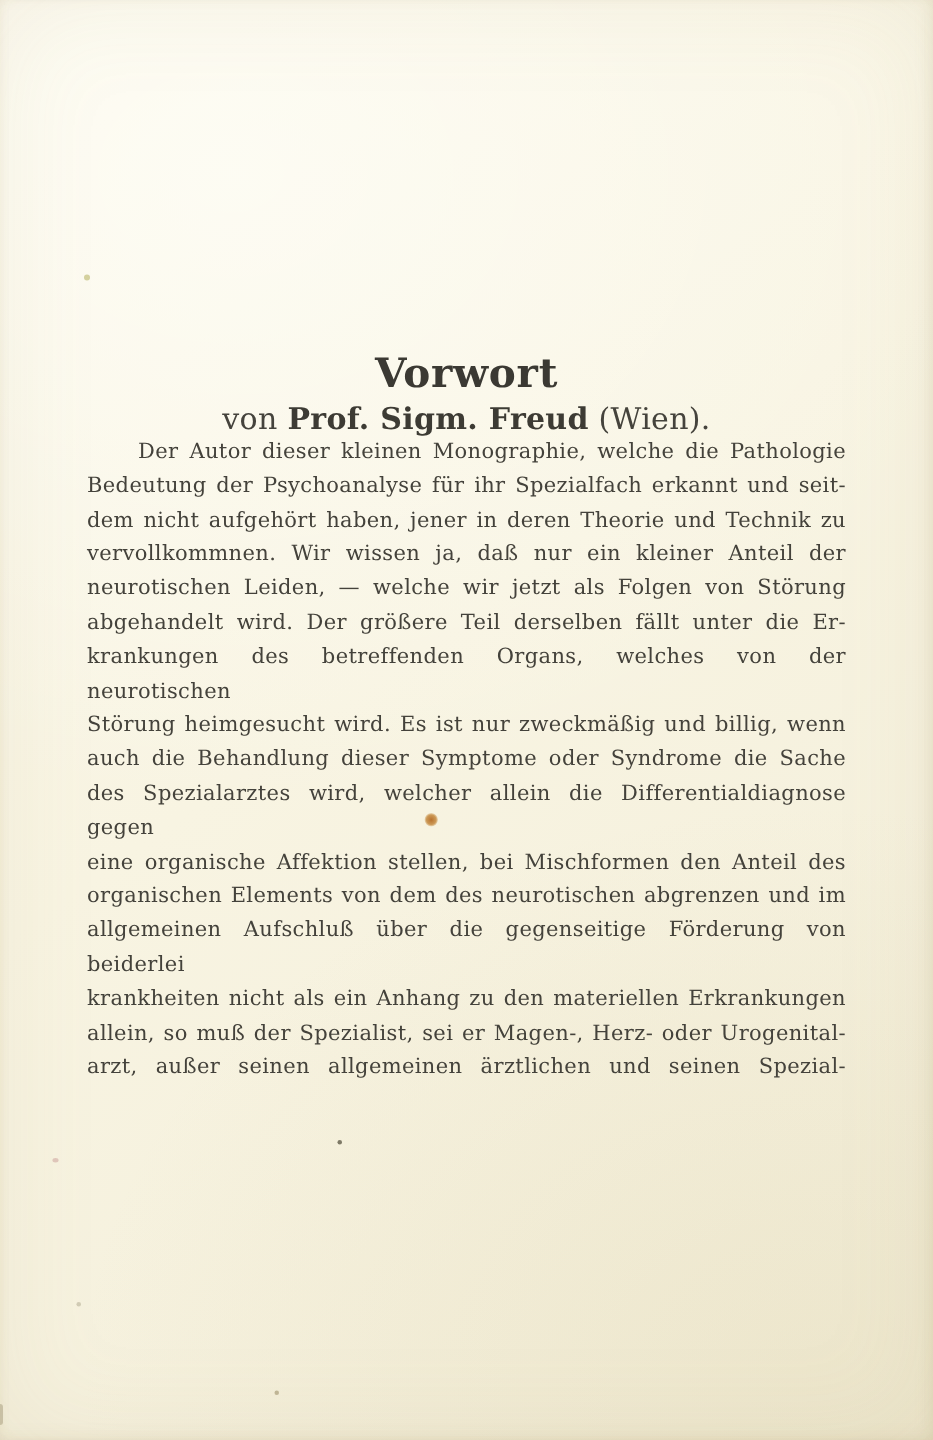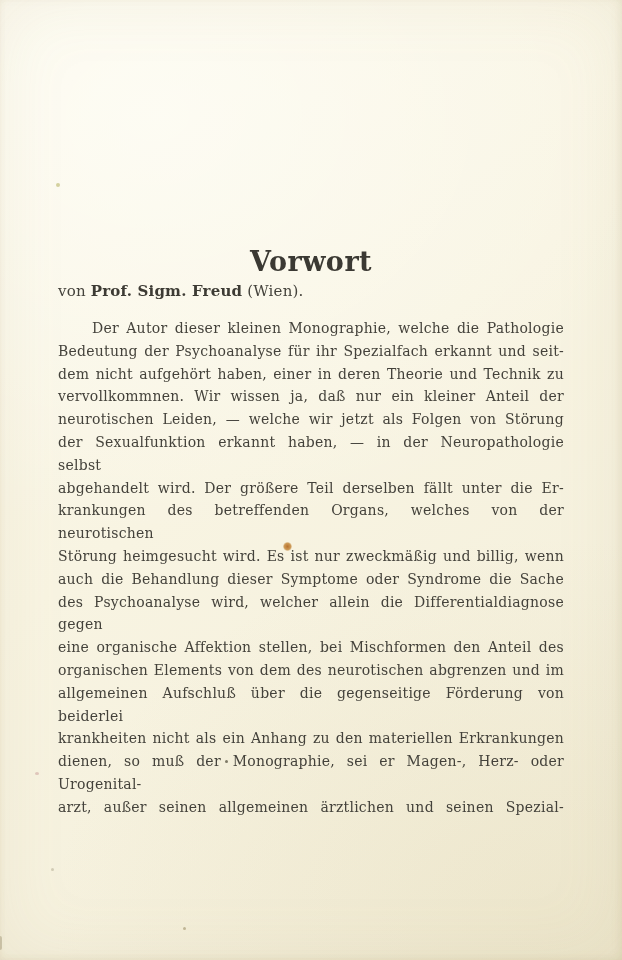--- a/index.html
+++ b/index.html
@@ -20,43 +20,44 @@
       inset 0 0 70px rgba(170,150,100,0.10),
       inset -5px 0 14px -7px rgba(160,140,90,0.20),
       inset 0 -5px 14px -7px rgba(160,140,90,0.14),
       inset 3px 0 10px -6px rgba(160,140,90,0.12);
     font-family: "DejaVu Serif", "Liberation Serif", serif;
     color: #42403a;
   }
   .content {
     position: absolute;
     left: 58px;
-    top: 12px;
+    top: 0;
     width: 506px;
   }
   .title {
     margin: 0;
     padding: 236px 0 0 0;
     font-size: 27px;
     line-height: 27px;
     font-weight: bold;
     text-align: center;
     letter-spacing: 0.5px;
     color: #3b3933;
   }
   .byline {
     margin-top: 8px;
-    font-size: 15px;
+    font-size: 20px;
     line-height: 17px;
+    text-align: center;
     letter-spacing: 0.2px;
     color: #45433c;
   }
   .byline .bold { font-weight: bold; color: #3d3b34; }
   .body-text {
-    margin-top: 17px;
+    margin-top: 2px;
     font-size: 14px;
     line-height: 22.8px;
     letter-spacing: 0.25px;
     word-spacing: 1px;
     color: #44423b;
   }
   .line {
     text-align: justify;
     text-align-last: justify;
   }
@@ -84,34 +85,33 @@
   <div class="content">
     <h1 class="title">Vorwort</h1>
     <div class="byline">
       <span>von</span>
       <span class="bold">Prof. Sigm. Freud</span>
       <span>(Wien).</span>
     </div>
     <div class="body-text">
       <div class="line indent">Der Autor dieser kleinen Monographie, welche die Pathologie</div>
       <div class="line">Bedeutung der Psychoanalyse für ihr Spezialfach erkannt und seit-</div>
-      <div class="line">dem nicht aufgehört haben, einer in deren Theorie und Technik zu</div>
+      <div class="line">dem nicht aufgehört haben, jener in deren Theorie und Technik zu</div>
       <div class="line">vervollkommnen. Wir wissen ja, daß nur ein kleiner Anteil der</div>
       <div class="line">neurotischen Leiden, — welche wir jetzt als Folgen von Störung</div>
-      <div class="line">der Sexualfunktion erkannt haben, — in der Neuropathologie selbst</div>
       <div class="line">abgehandelt wird. Der größere Teil derselben fällt unter die Er-</div>
       <div class="line">krankungen des betreffenden Organs, welches von der neurotischen</div>
       <div class="line">Störung heimgesucht wird. Es ist nur zweckmäßig und billig, wenn</div>
       <div class="line">auch die Behandlung dieser Symptome oder Syndrome die Sache</div>
-      <div class="line">des Psychoanalyse wird, welcher allein die Differentialdiagnose gegen</div>
+      <div class="line">des Spezialarztes wird, welcher allein die Differentialdiagnose gegen</div>
       <div class="line">eine organische Affektion stellen, bei Mischformen den Anteil des</div>
       <div class="line">organischen Elements von dem des neurotischen abgrenzen und im</div>
       <div class="line">allgemeinen Aufschluß über die gegenseitige Förderung von beiderlei</div>
       <div class="line">krankheiten nicht als ein Anhang zu den materiellen Erkrankungen</div>
-      <div class="line">dienen, so muß der Monographie, sei er Magen-, Herz- oder Urogenital-</div>
+      <div class="line">allein, so muß der Spezialist, sei er Magen-, Herz- oder Urogenital-</div>
       <div class="line">arzt, außer seinen allgemeinen ärztlichen und seinen Spezial-</div>
     </div>
   </div>
 
   <div class="artifact stain-fox"></div>
   <div class="artifact speck-yellow"></div>
   <div class="artifact speck-dark"></div>
   <div class="artifact speck-pink"></div>
   <div class="artifact speck-grey"></div>
   <div class="artifact speck-bottom"></div>

